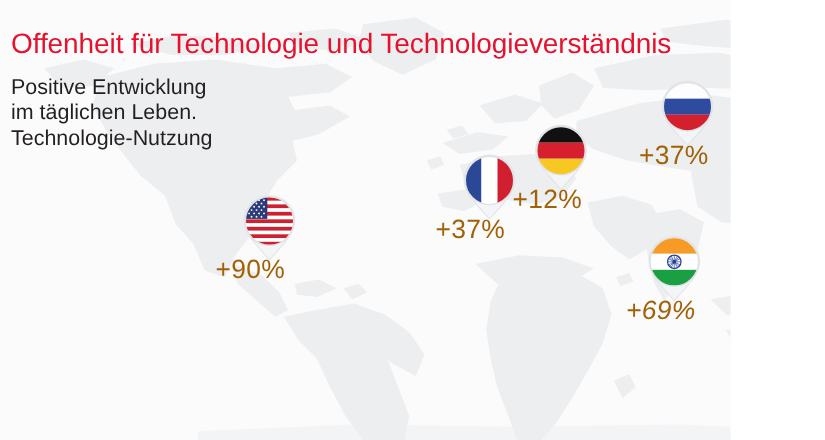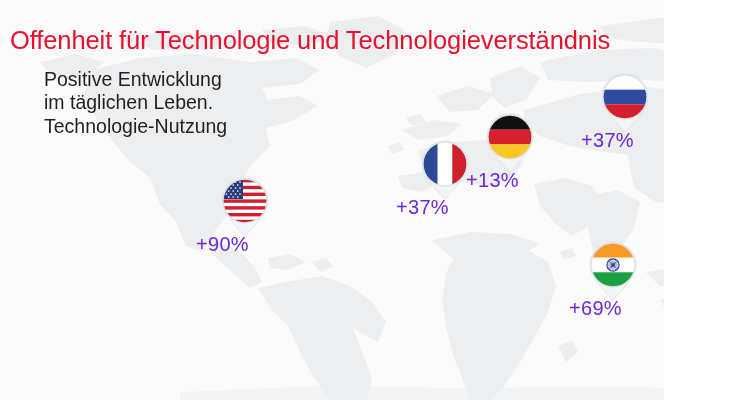--- a/index.html
+++ b/index.html
@@ -58,45 +58,44 @@
     top: 68px;
     width: 260px;
     font-size: 19.5px;
     font-weight: 400;
     line-height: 1.20;
     color: #231f20;
   }
   .subtitle .line {
     display: block;
     white-space: nowrap;
-    margin-left: 34px;
   }
 
   
   .pin {
     position: absolute;
     width: 54px;
   }
   .pin-graphic {
     position: relative;
     width: 54px;
     height: 62px;
   }
   .pin-graphic svg {
     display: block;
     width: 54px;
     height: 62px;
   }
   .pin-value {
     position: absolute;
     top: 58px;
-    font-size: 20px;
+    font-size: 24px;
     font-weight: 400;
     letter-spacing: 0.3px;
-    color: #6d28d9;
+    color: #a16207;
     white-space: nowrap;
     line-height: 1;
   }
   
   .pin-value.below-left  { left: -22px; }
   .pin-value.below-ctr   { left: -17px; }
   .pin-value.below-right { left: 6px; font-family: Liberation Mono, monospace; }
 </style>
 </head>
 <body>
@@ -259,21 +258,21 @@
         </defs>
         <path d="M27 2 C14.3 2 4 12.3 4 25 C4 36 16 48 27 60 C38 48 50 36 50 25 C50 12.3 39.7 2 27 2 Z" fill="#f4f5f6" stroke="#e2e5e8" stroke-width="1"></path>
         <g clip-path="url(#clipGer)">
           <rect x="5" y="3" width="44" height="14.7" fill="#101010"></rect>
           <rect x="5" y="17.7" width="44" height="14.6" fill="#d62030"></rect>
           <rect x="5" y="32.3" width="44" height="14.7" fill="#f7c722"></rect>
         </g>
         <circle cx="27" cy="25" r="22" fill="none" stroke="#dfe2e5" stroke-width="1.3"></circle>
       </svg>
     </div>
-    <span class="pin-value below-ctr">+13%</span>
+    <span class="pin-value below-ctr">+12%</span>
   </div>
 
   <div class="pin" style="left:598px; top:72px;">
     <div class="pin-graphic">
       <svg viewBox="0 0 54 62" xmlns="http://www.w3.org/2000/svg">
         <defs>
           <clipPath id="clipRus">
               <circle cx="27" cy="25" r="22"></circle>
             </clipPath>
         </defs>
@@ -309,21 +308,21 @@
             <circle cx="28.2" cy="18.6" r="1.5"></circle>
             <circle cx="24.8" cy="22.4" r="1.5"></circle>
           </g>
         </g>
         <circle cx="27" cy="25" r="22" fill="none" stroke="#dfe2e5" stroke-width="1.3"></circle>
       </svg>
     </div>
     <span class="pin-value below-right">+79%</span>
   </div>
 
-  <div class="pin" style="left:586px; top:240px;">
+  <div class="pin" style="left:586px; top:213px;font-style:italic;">
     <div class="pin-graphic">
       <svg viewBox="0 0 54 62" xmlns="http://www.w3.org/2000/svg">
         <defs>
           <clipPath id="clipInd">
               <circle cx="27" cy="25" r="22"></circle>
             </clipPath>
         </defs>
         <path d="M27 2 C14.3 2 4 12.3 4 25 C4 36 16 48 27 60 C38 48 50 36 50 25 C50 12.3 39.7 2 27 2 Z" fill="#f4f5f6" stroke="#e2e5e8" stroke-width="1"></path>
         <g clip-path="url(#clipInd)">
           <rect x="5" y="3" width="44" height="14.7" fill="#f79a26"></rect>

